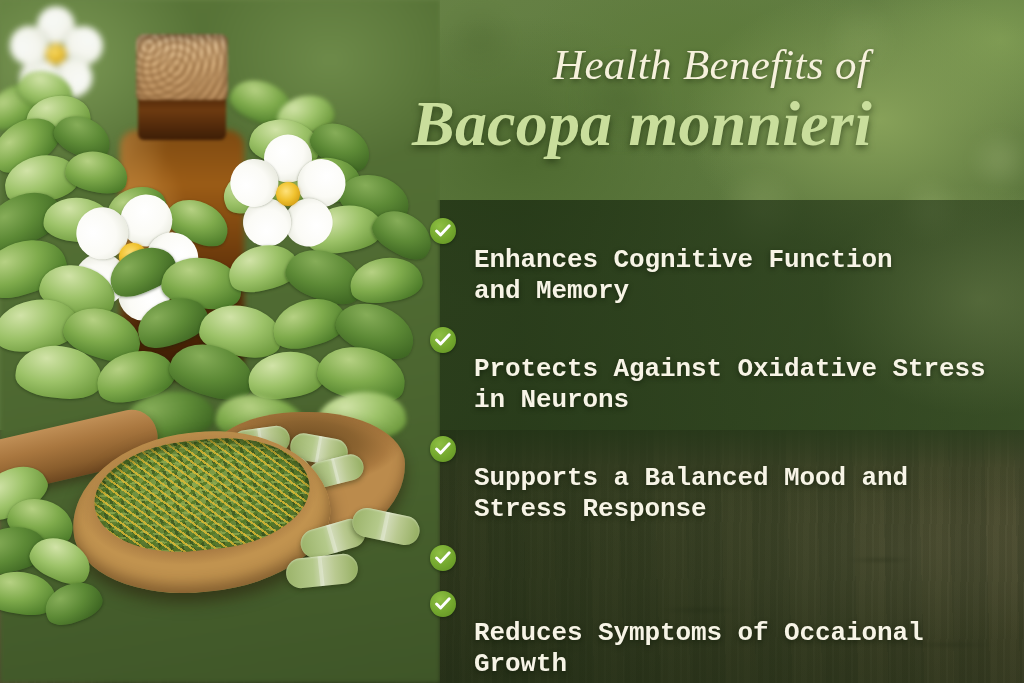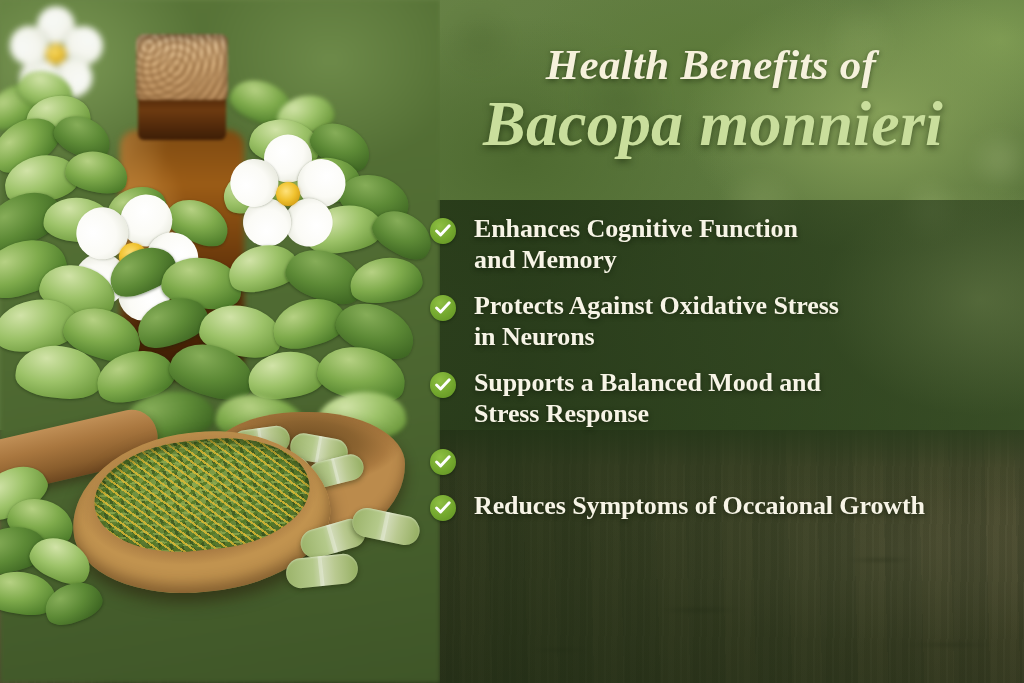--- a/index.html
+++ b/index.html
@@ -194,35 +194,34 @@
     content:""; position:absolute; left:46%; top:0; width:6%; height:100%;
     background:rgba(255,255,255,.30);
   }
 
   
   .content{ position:absolute; left:412px; top:0; width:612px; height:683px; }
 
   .title-block{ position:absolute; left:0; top:40px; width:612px; }
   .title-line1{
     font-family:"Liberation Serif", serif;
-    font-style:italic; font-weight:700;
+    font-style:italic; font-weight:400;
     font-size:43px; line-height:50px;
     color:#f6f1dc;
     letter-spacing:.3px;
     text-align:center;
     padding-right:14px;
     text-shadow:0 2px 5px rgba(20,34,10,.55);
   }
   .title-line2{
     font-family:"Liberation Serif", serif;
     font-style:italic; font-weight:700;
     font-size:64px; line-height:72px;
     color:#c9de9c;
     letter-spacing:.2px;
-    text-align:center;
     padding-right:10px;
     margin-top:-2px;
     text-shadow:0 3px 7px rgba(18,32,8,.55);
   }
 
   .benefits{
     position:absolute; left:18px; top:213px; width:592px;
     list-style:none;
   }
   .benefit{
@@ -233,27 +232,28 @@
   .check{
     flex:0 0 auto;
     width:26px; height:26px; border-radius:50%;
     margin-right:18px; margin-top:5px;
     background:radial-gradient(circle at 38% 32%, #8fbf44 0%, #74a82e 52%, #5f9022 100%);
     box-shadow:0 1px 3px rgba(10,25,5,.5);
     position:relative;
   }
   .check svg{ position:absolute; left:5px; top:6px; }
   .benefit-text{
-    font-family:Liberation Serif, serif;
+    font-family:Liberation Mono, monospace;
     font-size:26px; font-weight:600;
     line-height:31px;
     color:#f7f4e6;
     letter-spacing:-.1px;
     text-shadow:0 2px 5px rgba(14,26,8,.62);
     white-space:pre-line;
+    margin-top:32px;
   }
 </style>
 </head>
 <body>
 
 <div class="poster">
 
   <div class="bg-field"></div>
   <div class="bg-bokeh"></div>
   <div class="wood">

